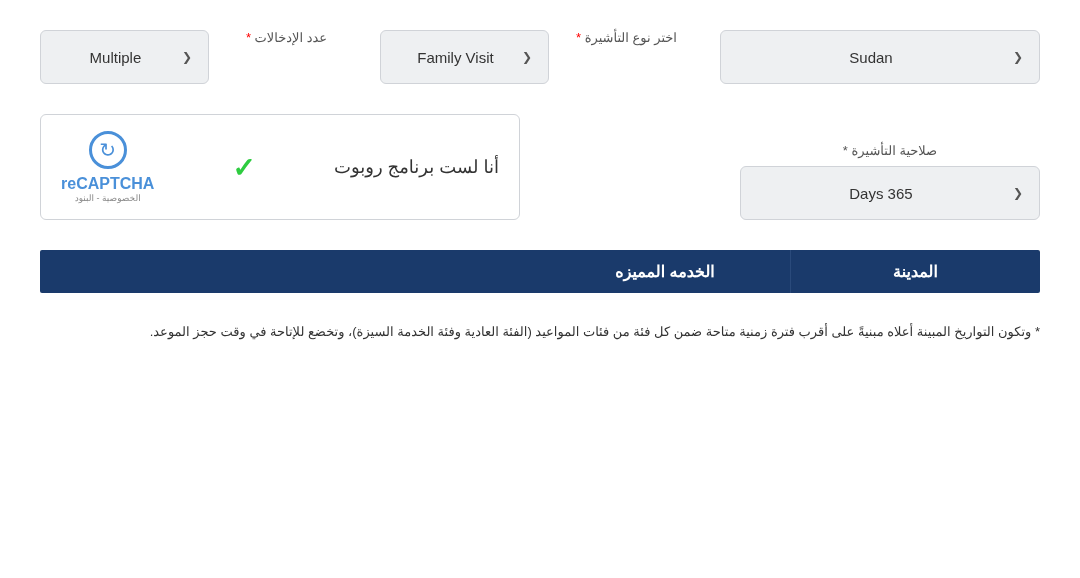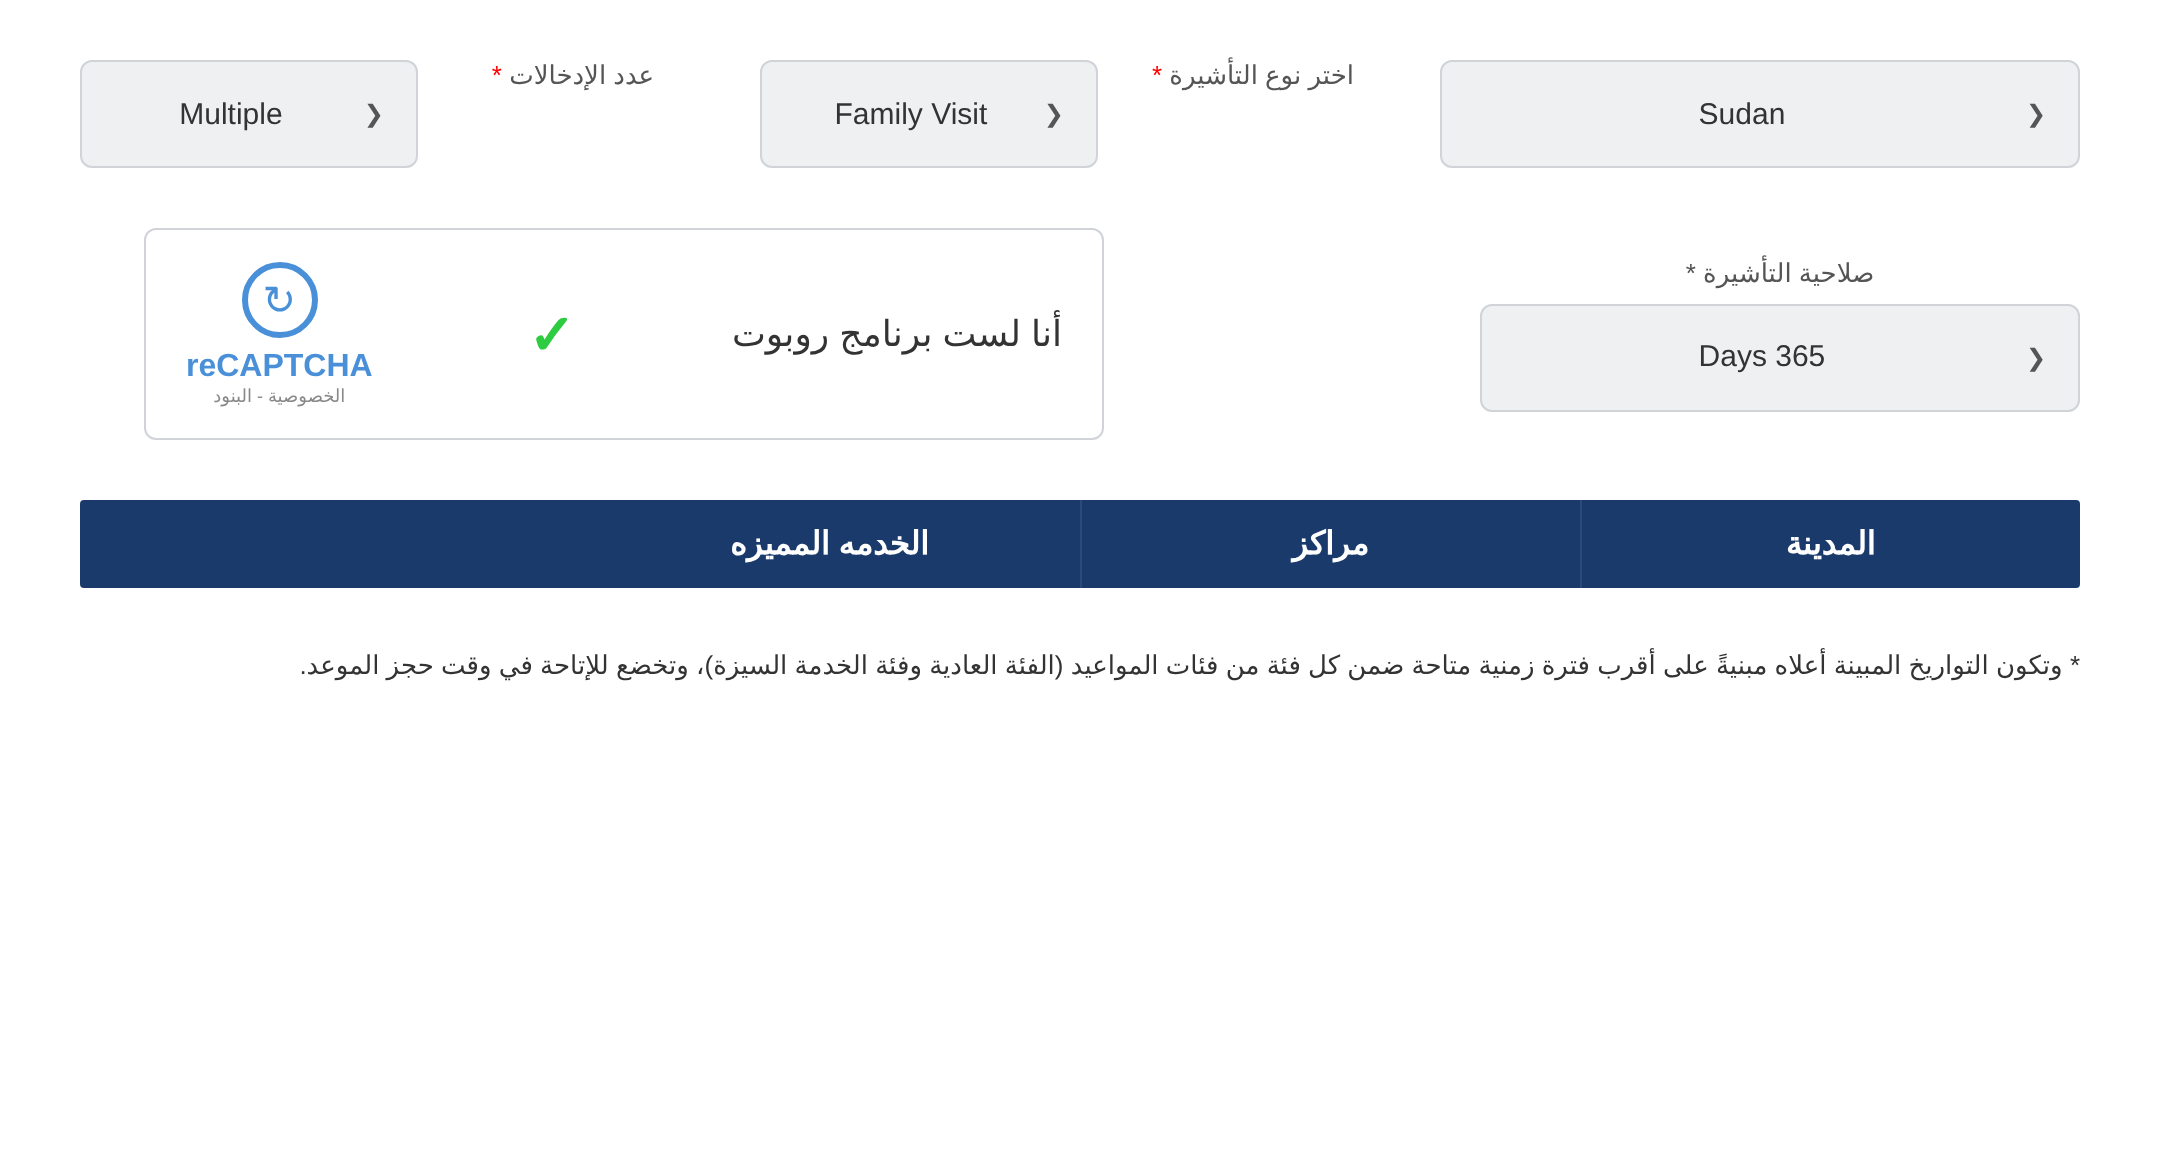--- a/index.html
+++ b/index.html
@@ -75,24 +75,23 @@
 
     .dropdown-select .value {
       flex: 1;
       text-align: center;
     }
 
     
     .middle-row {
       display: flex;
       justify-content: space-between;
-      align-items: center;
+      align-items: flex-end;
       gap: 20px;
       margin-bottom: 30px;
-      margin-left: 32px;
     }
 
     .validity-group {
       display: flex;
       flex-direction: column;
       align-items: flex-start;
       width: 300px;
     }
 
     .validity-label {
@@ -266,21 +265,20 @@
         <span class="captcha-brand-name">reCAPTCHA</span>
         <span class="captcha-brand-sub">الخصوصية - البنود</span>
       </div>
     </div>
 
   </div>
 
   <div class="table-container">
     <div class="table-header">
       <div class="table-header-cell">المدينة</div>
-      <div class="table-header-cell">مراكز</div>
       <div class="table-header-cell">الخدمه المميزه</div>
     </div>
   </div>
 
   <div class="notes-section">
     <span class="note-line">* وتكون التواريخ المبينة أعلاه مبنيةً على أقرب فترة زمنية متاحة ضمن كل فئة من فئات المواعيد (الفئة العادية وفئة الخدمة السيزة)، وتخضع للإتاحة في وقت حجز الموعد.</span>
   </div>
 
 </div>
 

